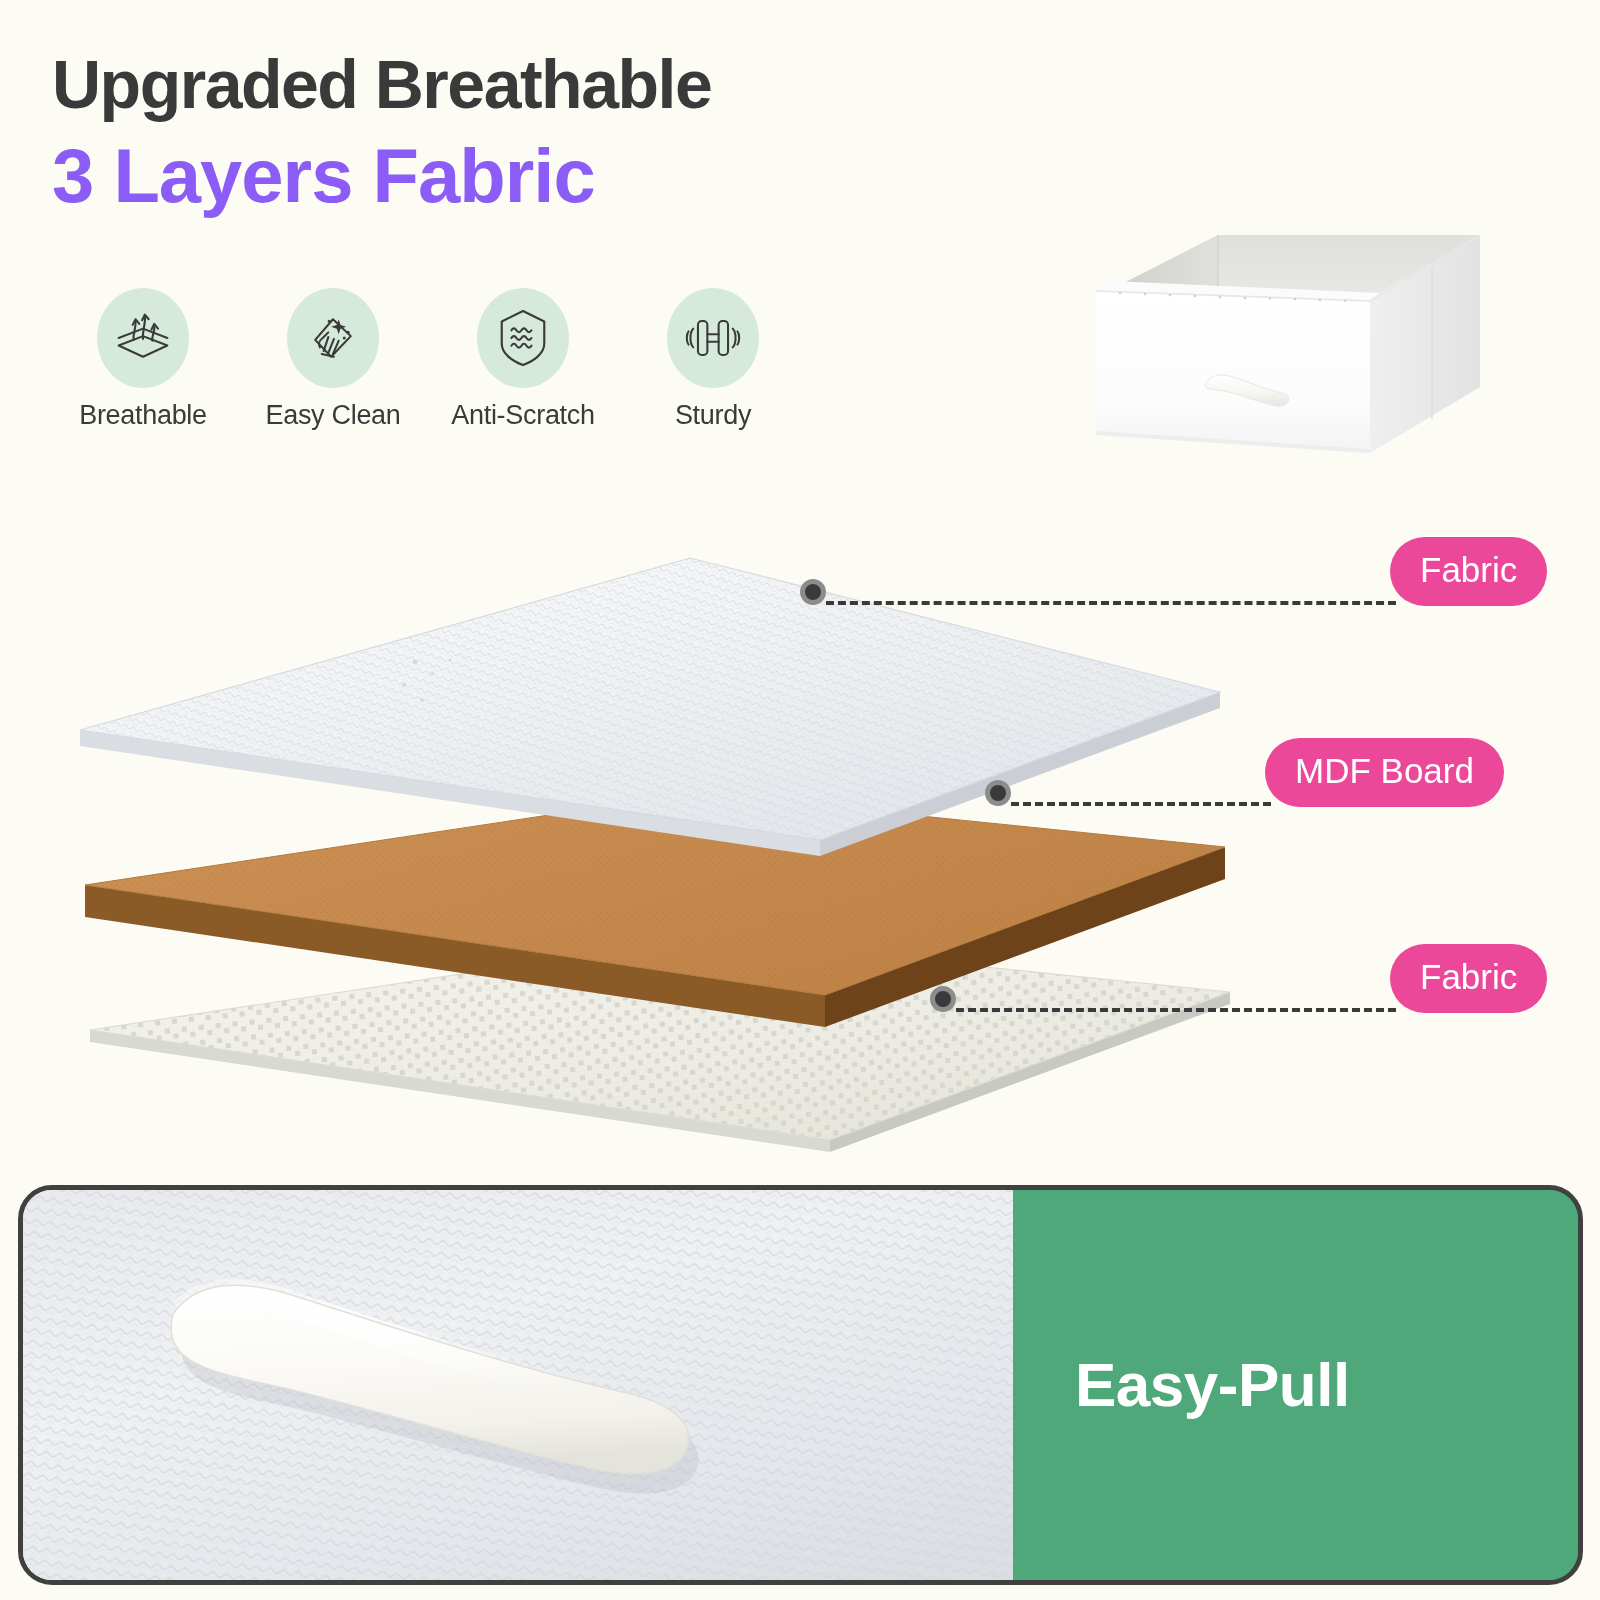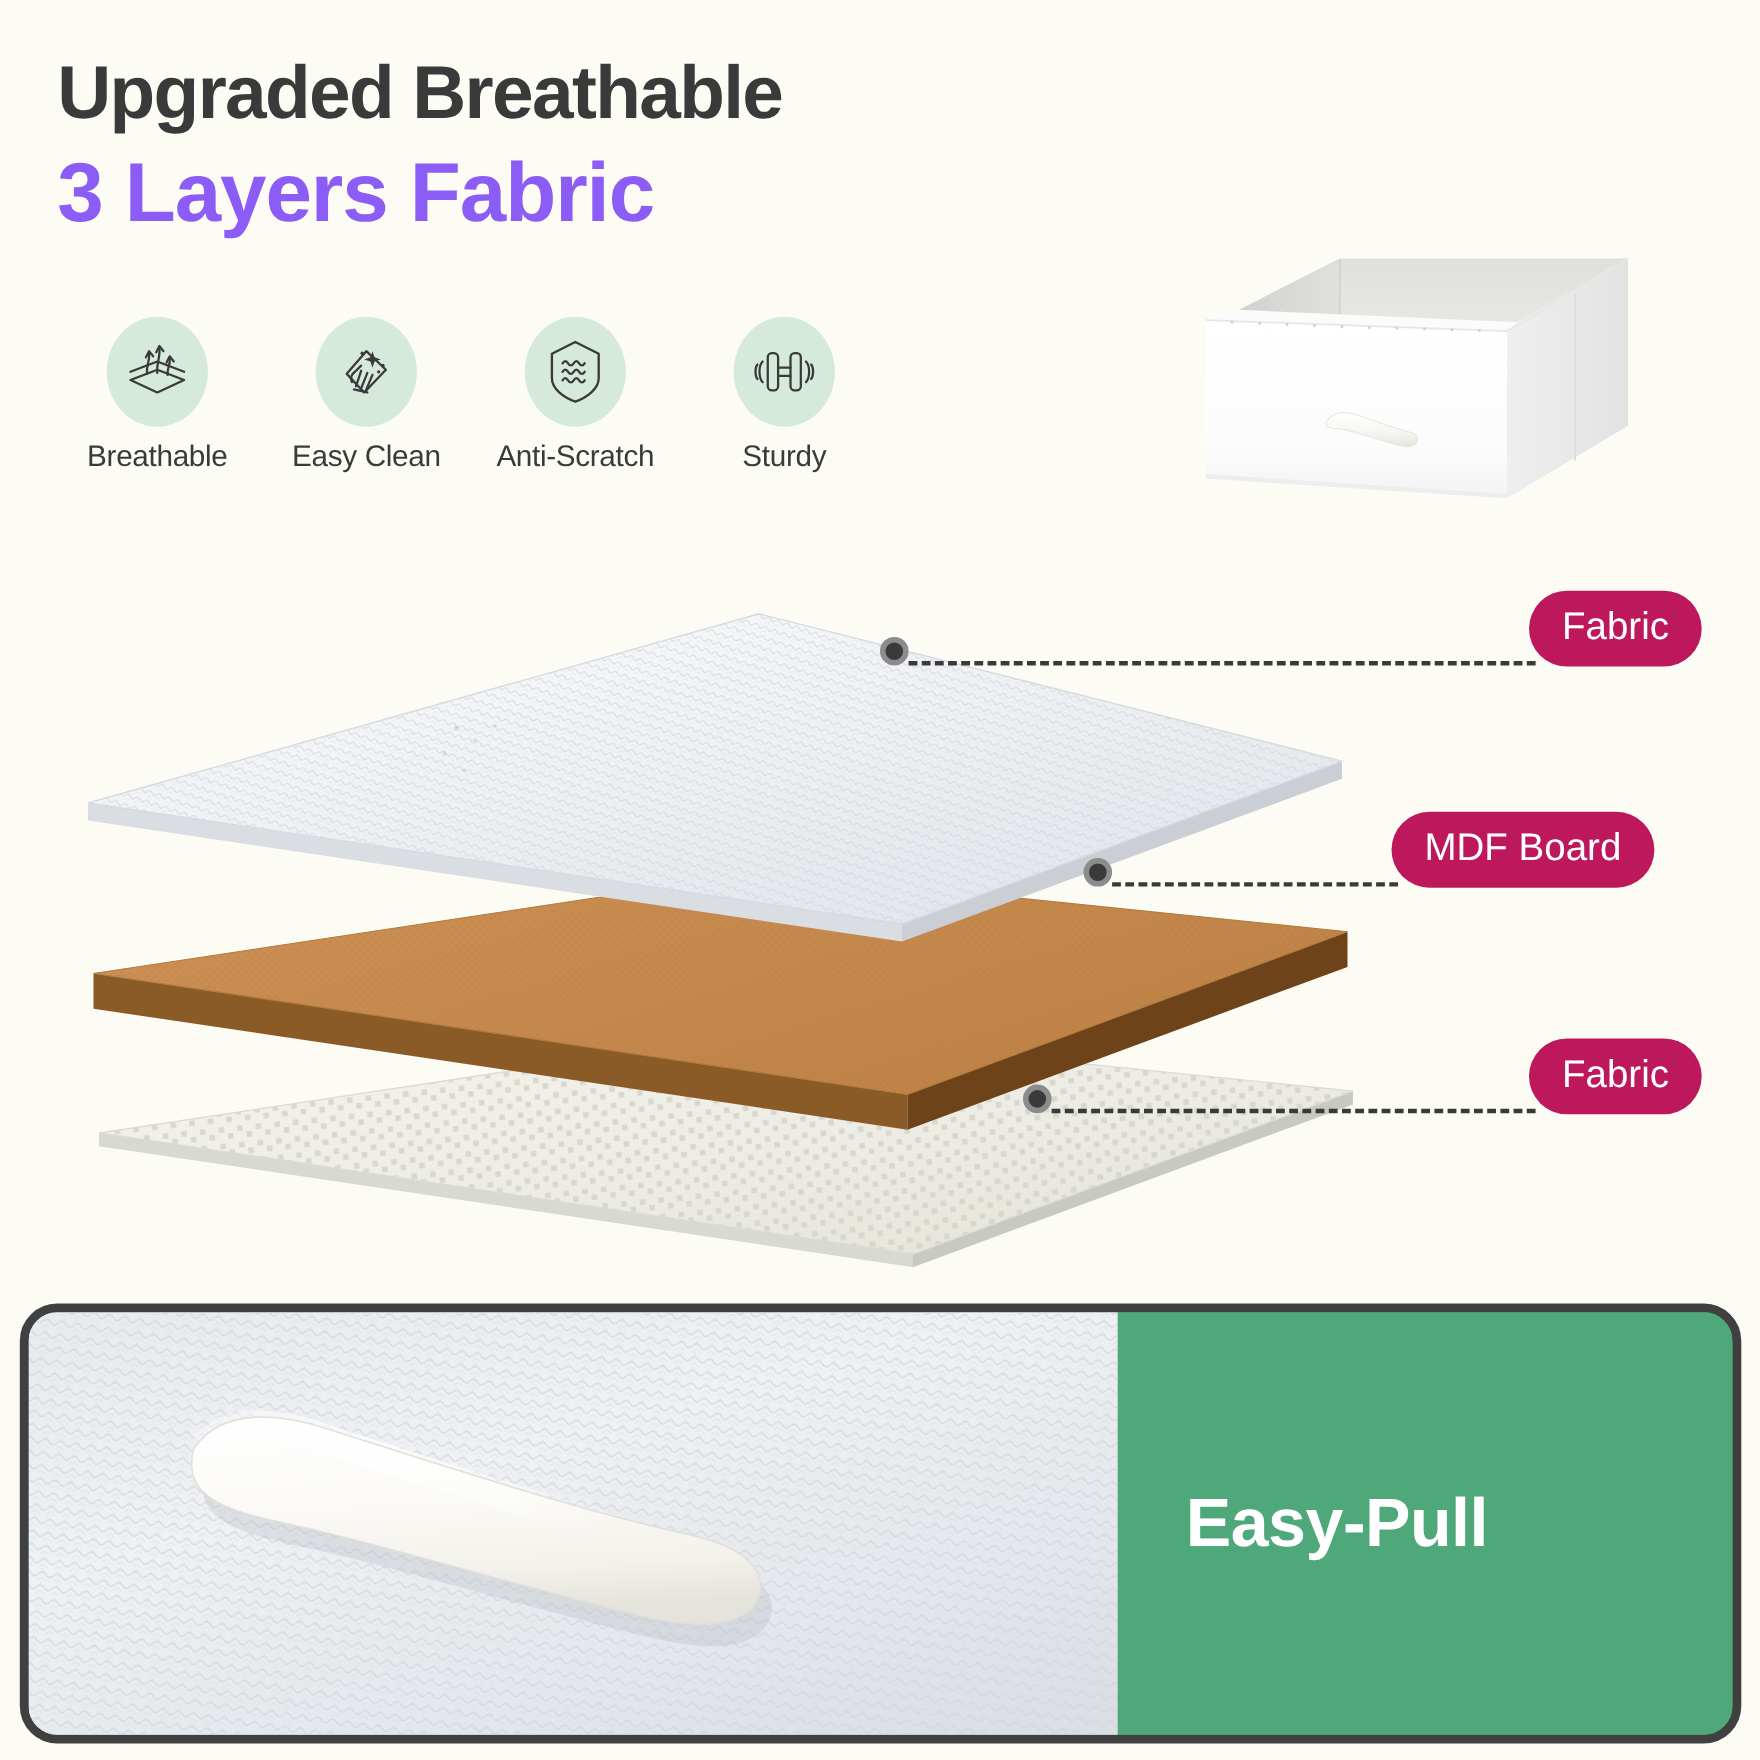--- a/index.html
+++ b/index.html
@@ -109,39 +109,39 @@
     top: -13px;
   }
   .callout-line {
     height: 0;
     border-top: 4px dashed #3A3A3A;
     flex: 0 0 auto;
     position: relative;
     top: -2px;
   }
   .callout-pill {
-    background: #be185d;
+    background: #ec4899;
     color: #FFFFFF;
     font-size: 35px;
     border-radius: 40px;
     padding: 13px 30px 16px 30px;
     white-space: nowrap;
     position: relative;
     top: -34px;
     margin-left: -6px;
   }
 
   
   .bottom-panel {
     position: absolute;
     left: 18px;
     top: 1185px;
     width: 1565px;
     height: 400px;
-    border: 8px solid #404040;
+    border: 5px solid #404040;
     border-radius: 34px;
     overflow: hidden;
     display: flex;
     background: #4FA87A;
   }
   .panel-photo {
     width: 990px;
     height: 100%;
     position: relative;
     background: linear-gradient(160deg, #E3E6EA 0%, #EFF1F3 30%, #E6E9EC 60%, #DADDE2 100%);

